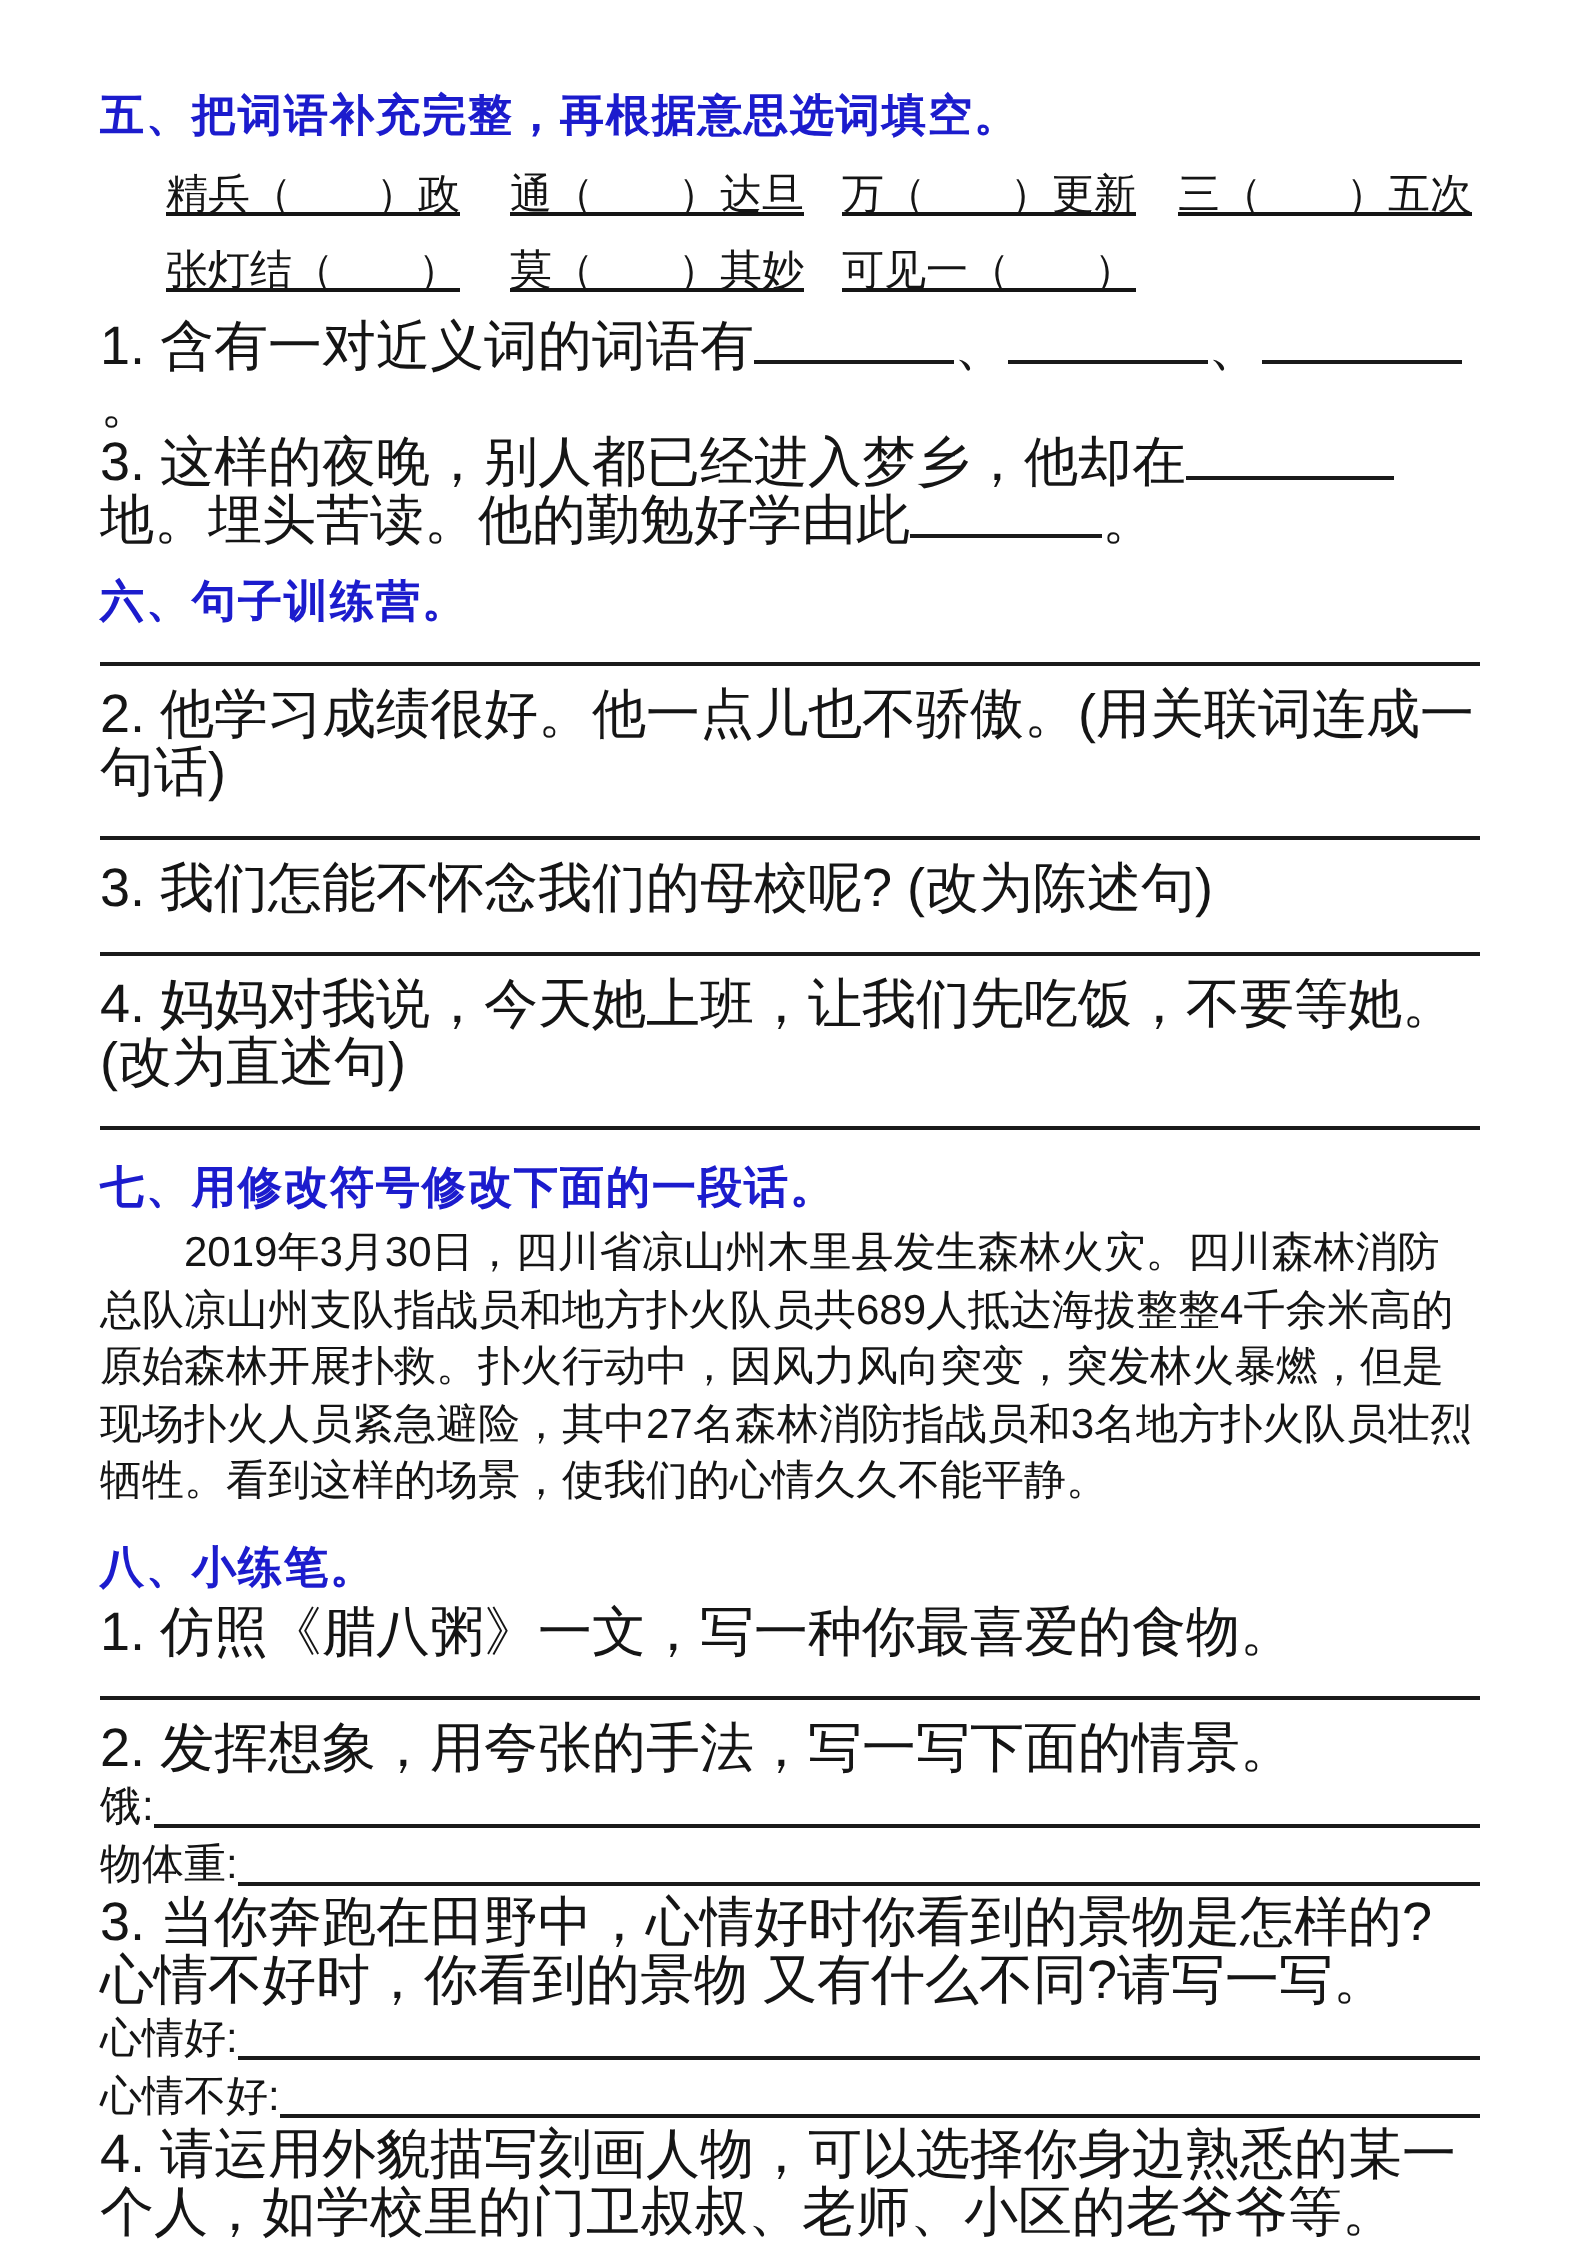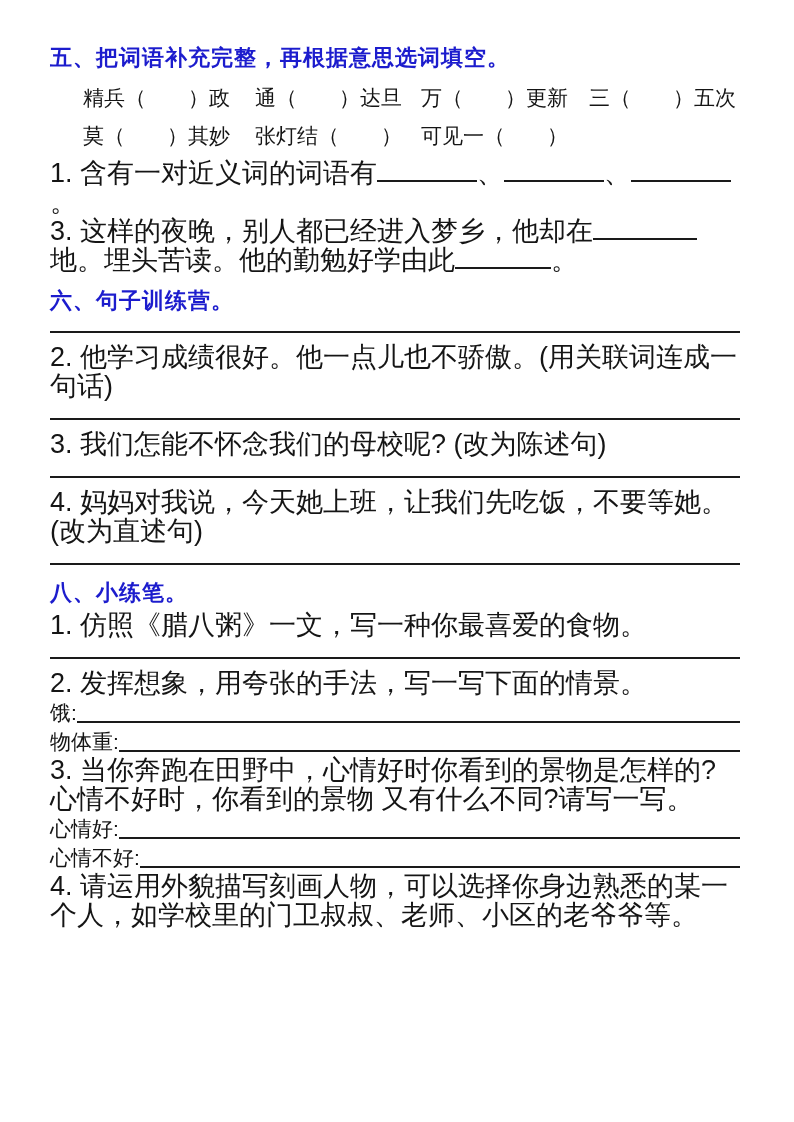--- a/index.html
+++ b/index.html
@@ -8,21 +8,21 @@
     font-family:"Liberation Sans","DejaVu Sans",sans-serif;
     color:#151515;overflow:hidden;
   }
   .page{box-sizing:border-box;width:778px;height:1122px;padding:44px 38px 0 50px;}
   .hd{
     font-size:22px;line-height:27px;font-weight:bold;color:#1c1ccd;
     margin:0 0 12px 0;letter-spacing:1px;
   }
   .wordgrid{
     display:grid;grid-template-columns:172px 166px 168px 1fr;
-    padding-left:33px;font-size:21px;line-height:30px;margin:0 0 8px 0;
+    padding-left:33px;font-size:21px;line-height:30px;margin:0 0 8px 0;text-decoration:underline;
   }
   .q{font-size:27px;line-height:29px;margin:0;}
   .bl{display:inline-block;height:3px;border-bottom:2px solid #1a1a1a;}
   .w96{width:96px}.w100{width:100px}.w104{width:104px}.w118{width:118px}
   .rule{border-bottom:2px solid #1a1a1a;height:0;margin:17px 0 10px 0;}
   .sec{margin:0;}
   .sec6 .hd{margin:12px 0 5px 0;}
   .sec7 .hd{margin:15px 0 6px 0;}
   .sec8 .hd{margin:14px 0 5px 0;}
   .para{font-size:21px;line-height:28.5px;margin:0;text-indent:2em;}
@@ -38,22 +38,22 @@
   <div class="sec sec5">
     <h2 class="hd">五、把词语补充完整，再根据意思选词填空。</h2>
 
     <div class="wordgrid">
       <span>精兵（　　）政</span>
       <span>通（　　）达旦</span>
       <span>万（　　）更新</span>
       <span>三（　　）五次</span>
     </div>
     <div class="wordgrid">
+      <span>张灯结（　　）</span>
       <span>莫（　　）其妙</span>
-      <span>张灯结（　　）</span>
       <span>可见一（　　）</span>
     </div>
 
     <p class="q">
       <span>1. 含有一对近义词的词语有</span><span class="bl w100"></span><span>、</span><span class="bl w100"></span><span>、</span><span class="bl w100"></span><span>。</span>
     </p>
 
 
     <p class="q">
       <span>3. 这样的夜晚，别人都已经进入梦乡，他却在</span><span class="bl w104"></span><span>地。埋头苦读。他的勤勉好学由此</span><span class="bl w96"></span><span>。</span>
@@ -68,20 +68,24 @@
     <p class="q">2. 他学习成绩很好。他一点儿也不骄傲。(用关联词连成一句话)</p>
     <div class="rule"></div>
 
     <p class="q">3. 我们怎能不怀念我们的母校呢? (改为陈述句)</p>
     <div class="rule"></div>
 
     <p class="q">4. 妈妈对我说，今天她上班，让我们先吃饭，不要等她。(改为直述句)</p>
     <div class="rule"></div>
   </div>
 
+  <div class="sec sec7">
+    <h2 class="hd">七、用修改符号修改下面的一段话。</h2>
+    <p class="para">2019年3月30日，四川省凉山州木里县发生森林火灾。四川森林消防总队凉山州支队指战员和地方扑火队员共689人抵达海拔整整4千余米高的原始森林开展扑救。扑火行动中，因风力风向突变，突发林火暴燃，但是现场扑火人员紧急避险，其中27名森林消防指战员和3名地方扑火队员壮烈牺牲。看到这样的场景，使我们的心情久久不能平静。</p>
+  </div>
 
   <div class="sec sec8">
     <h2 class="hd">八、小练笔。</h2>
 
     <p class="q">1. 仿照《腊八粥》一文，写一种你最喜爱的食物。</p>
     <div class="rule"></div>
 
     <p class="q">2. 发挥想象，用夸张的手法，写一写下面的情景。</p>
     <div class="fillrow">
       <span class="lbl">饿:</span>

